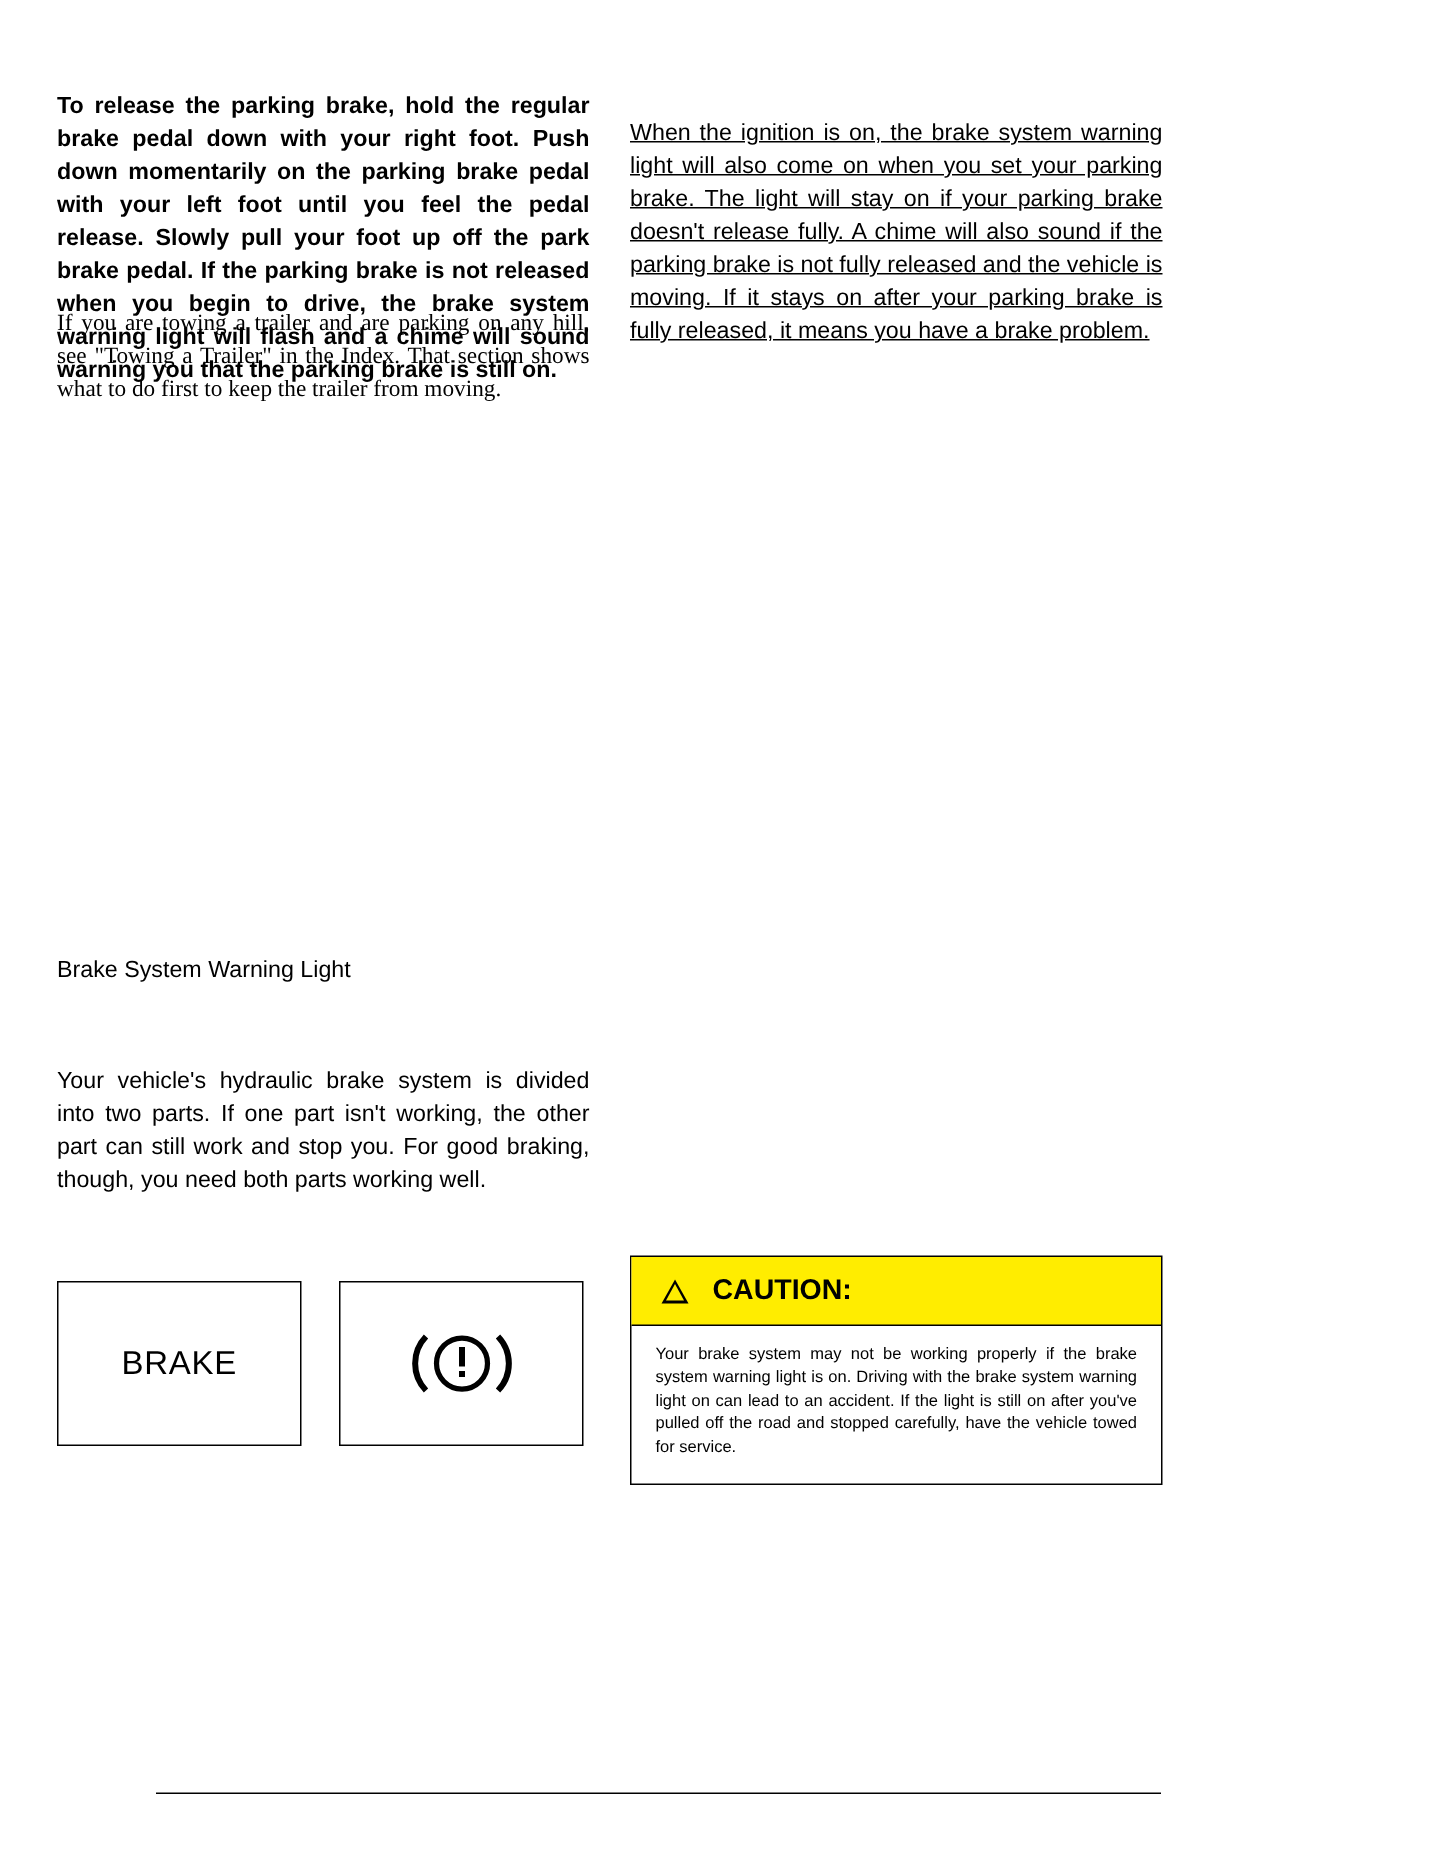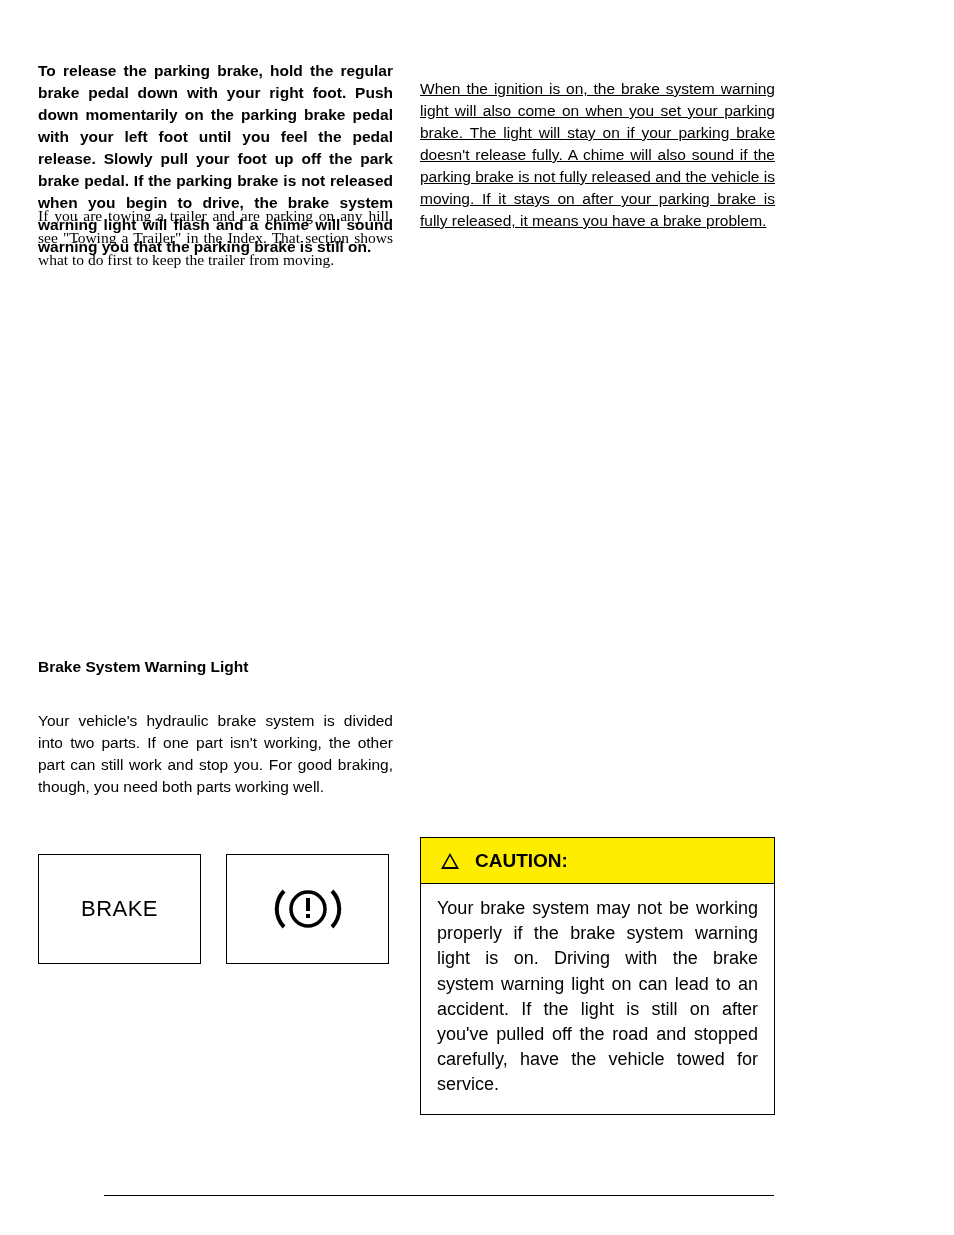--- a/index.html
+++ b/index.html
@@ -5,40 +5,40 @@
   * { box-sizing: border-box; margin: 0; padding: 0; }
   html, body { width: 954px; background: #fff; font-family: Arial, Helvetica, sans-serif; color: #000; }
   .page { position: relative; width: 954px; height: 1235px; }
 
   .col-left, .col-right { position: absolute; width: 355px; }
   .col-left  { left: 38px; }
   .col-right { left: 420px; }
 
   .pL1 { top: 60px; font-weight: bold; }
   .pL2 { top: 205px; font-family: Liberation Serif, serif; }
-  .pL6 { top: 656px; font-weight: bold; }
+  .pL6 { top: 636px; font-weight: normal; }
   .pL7 { top: 710px; }
 
   .pR1 { top: 78px; text-decoration: underline; }
 
   .para { font-size: 15.5px; line-height: 1.42; text-align: justify; }
 
   .figs { position: absolute; left: 38px; top: 854px; display: flex; gap: 25px; }
   .figbox { width: 163px; height: 110px; border: 1px solid #000; display: flex; align-items: center; justify-content: center; }
   .brake-text { font-family: Arial, Helvetica, sans-serif; font-size: 22px; letter-spacing: 0.5px; }
 
   .pL8 { top: 988px; }
 
   .caution { position: absolute; left: 420px; top: 837px; width: 355px; border: 1.5px solid #000; }
   .caution-head {
     background: #ffed00; height: 46px; border-bottom: 1px solid #000;
     display: flex; align-items: center; gap: 12px; padding-left: 20px;
     font-size: 19px; font-weight: bold;
   }
-  .caution-body { padding: 12px 16px 16px 16px; font-size: 18px; line-height: 1.4; text-align: justify; }
+  .caution-body { padding: 12px 16px 16px 16px; font-size: 11px; line-height: 1.4; text-align: justify; }
 
   .hr { position: absolute; left: 104px; top: 1195px; width: 670px; height: 0; border-top: 1px solid #000; }
   .pageno { position: absolute; right: 106px; top: 1264px; font-size: 15px; }
 
   .tri { width: 0; height: 0; border-left: 9px solid transparent; border-right: 9px solid transparent; border-bottom: 16px solid #000; position: relative; display: inline-block; margin-right: 4px; }
   .tri::after { content: ""; position: absolute; left: -6.5px; top: 3px; width: 0; height: 0;
     border-left: 6.5px solid transparent; border-right: 6.5px solid transparent; border-bottom: 11px solid #ffed00; }
   .tri .bang { position: absolute; left: -2px; top: 4.5px; font-size: 9px; font-weight: bold; color: #000; font-family: Arial, sans-serif; }
 </style>
 </head>

